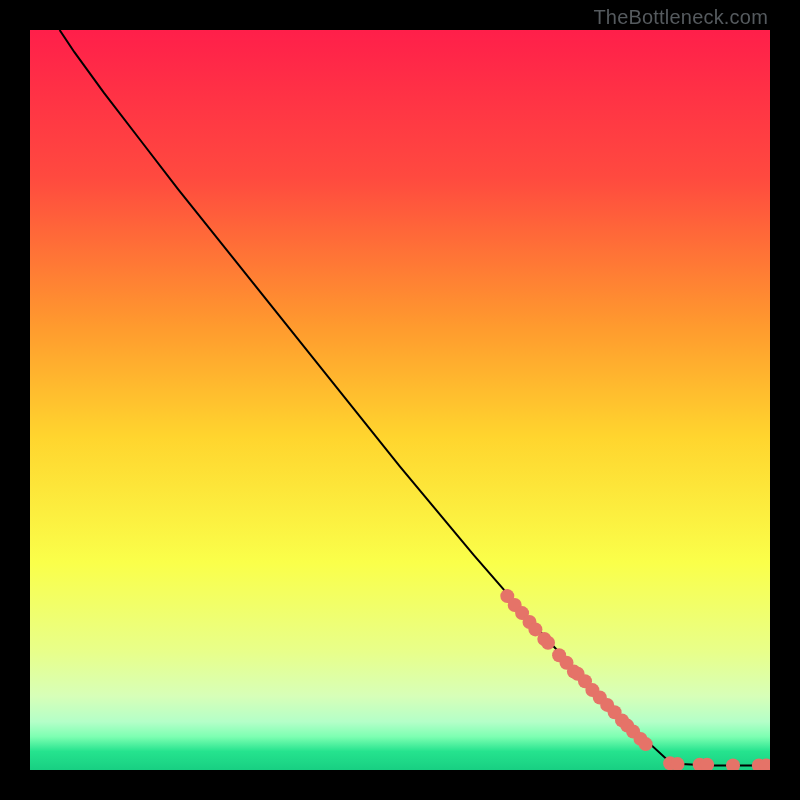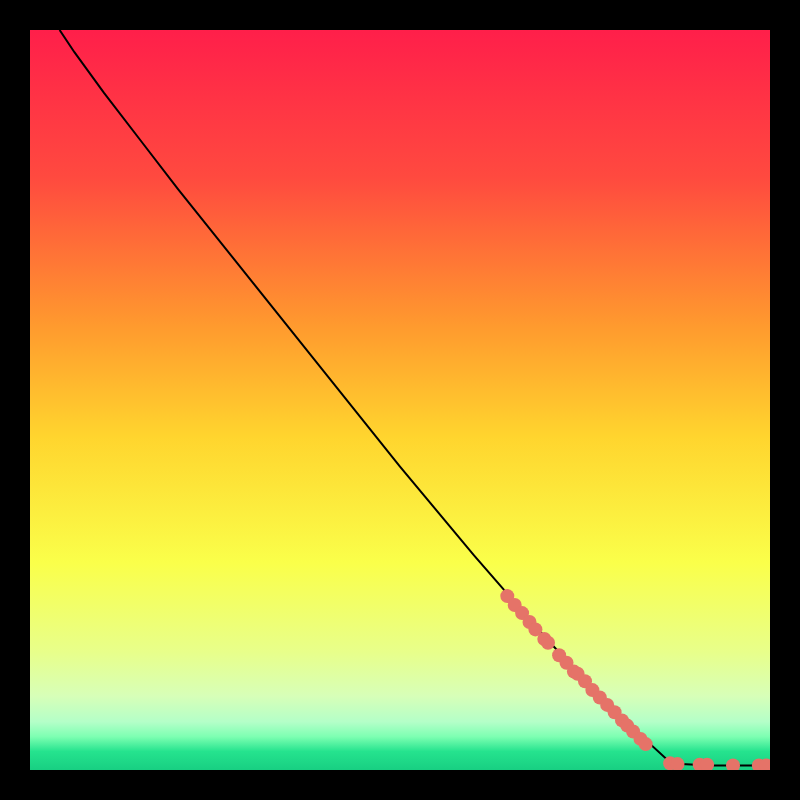--- a/index.html
+++ b/index.html
@@ -32,20 +32,21 @@
     font-size: 20px;
     font-weight: 400;
     letter-spacing: 0.2px;
     user-select: none;
   }
 </style>
 </head>
 <body>
 
 <div class="frame">
+  <div class="watermark">TheBottleneck.com</div>
   <svg class="plot" viewBox="0 0 740 740" preserveAspectRatio="none">
     <defs>
       <linearGradient id="bg-grad" x1="0" y1="0" x2="0" y2="1">
           <stop offset="0.00%" stop-color="#ff1f4a"></stop>
           <stop offset="20.00%" stop-color="#ff4a3f"></stop>
           <stop offset="40.00%" stop-color="#ff9a2e"></stop>
           <stop offset="55.00%" stop-color="#ffd52e"></stop>
           <stop offset="72.00%" stop-color="#faff4a"></stop>
           <stop offset="84.00%" stop-color="#e8ff8a"></stop>
           <stop offset="90.00%" stop-color="#d7ffb8"></stop>

